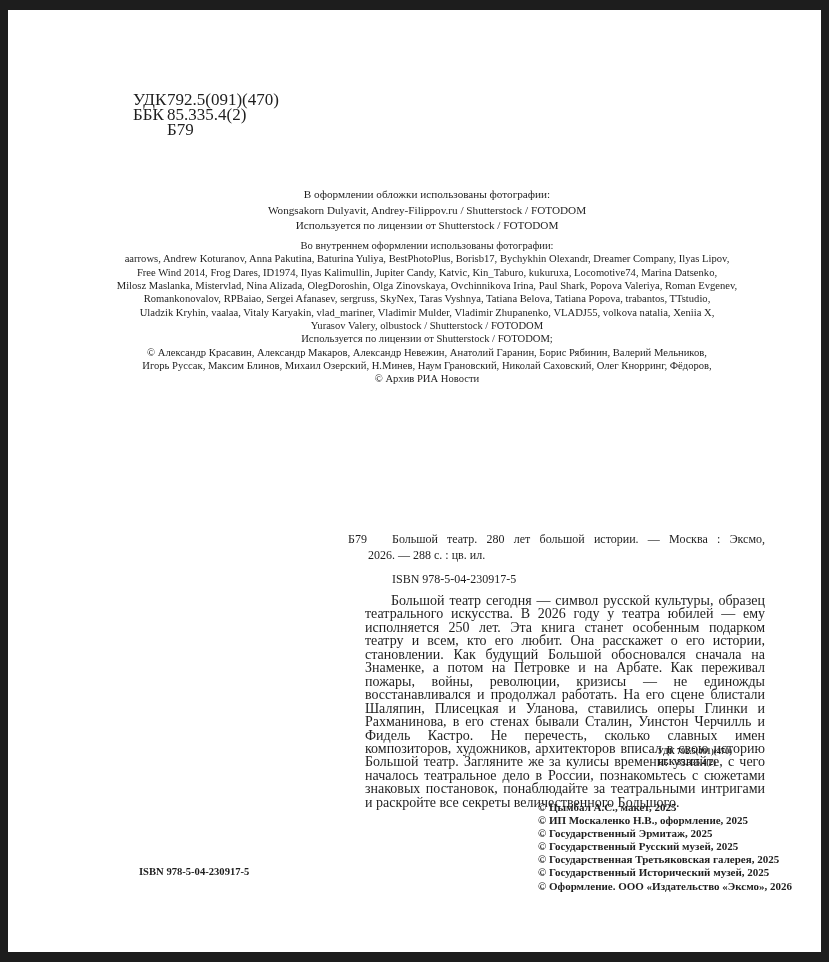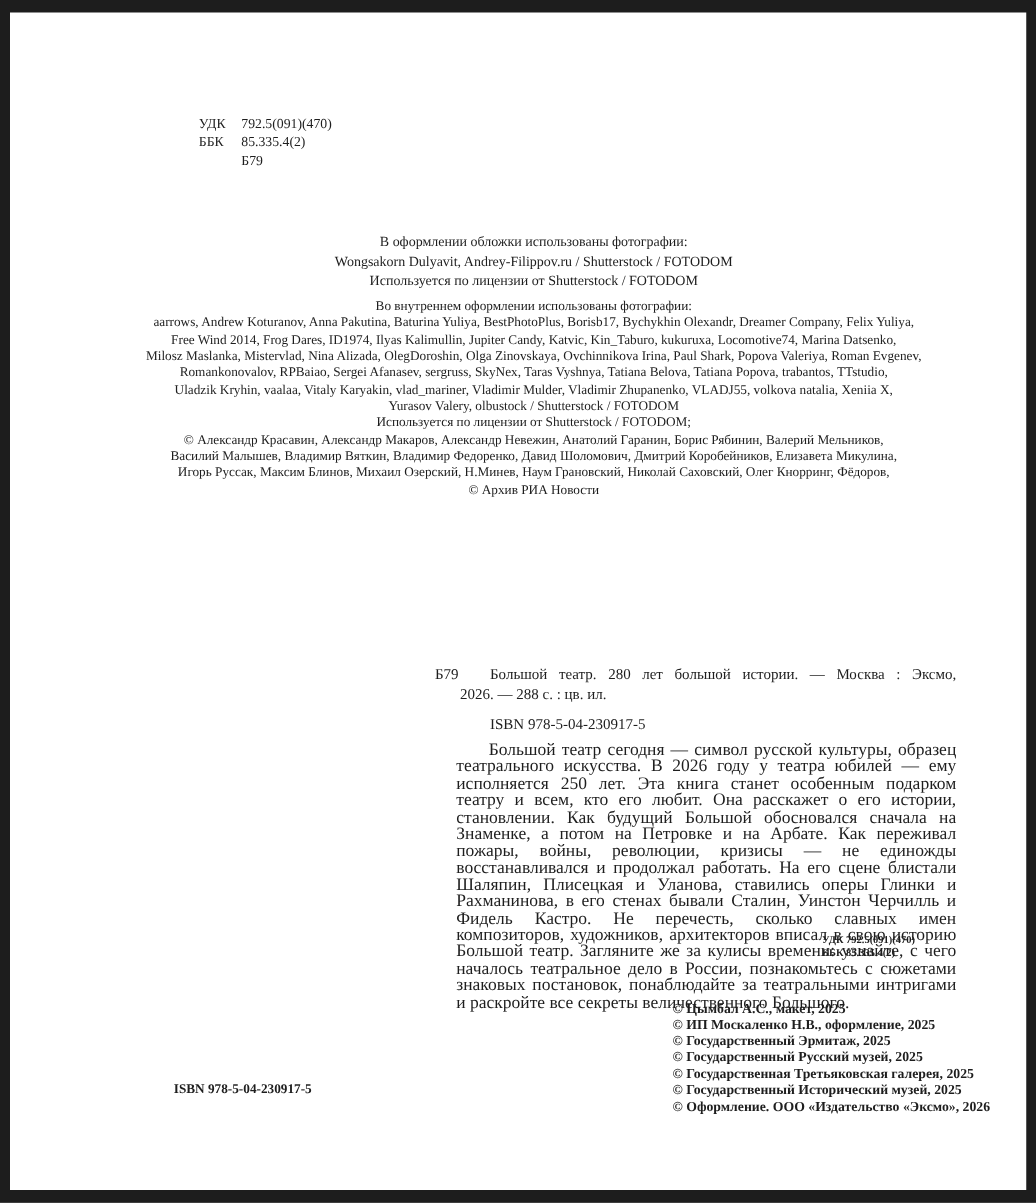--- a/index.html
+++ b/index.html
@@ -15,24 +15,23 @@
   }
   .sheet {
     position: absolute;
     left: 8px; top: 10px; right: 8px; bottom: 10px;
     background: #ffffff;
   }
   
   .udk-top {
     position: absolute;
     left: 125px; top: 82px;
-    font-size: 11px;
+    font-size: 17px;
     line-height: 15px;
     white-space: nowrap;
-    margin-left: 26px;
   }
   .udk-top .row { display: flex; }
   .udk-top .lbl { width: 34px; }
   .udk-top .sign { margin-left: 34px; }
   
   .centered-block {
     position: absolute;
     left: 62px; right: 37px;
     text-align: center;
   }
@@ -110,29 +109,28 @@
     </div>
 
     <div class="centered-block cover-credits">
       <div>В оформлении обложки использованы фотографии:</div>
       <div>Wongsakorn Dulyavit, Andrey-Filippov.ru / Shutterstock / FOTODOM</div>
       <div>Используется по лицензии от Shutterstock / FOTODOM</div>
     </div>
 
     <div class="centered-block interior-credits">
       <div>Во внутреннем оформлении использованы фотографии:</div>
-      <div>aarrows, Andrew Koturanov, Anna Pakutina, Baturina Yuliya, BestPhotoPlus, Borisb17, Bychykhin Olexandr, Dreamer Company, Felix Yuliya,</div>
+      <div>aarrows, Andrew Koturanov, Anna Pakutina, Baturina Yuliya, BestPhotoPlus, Borisb17, Bychykhin Olexandr, Dreamer Company, Ilyas Lipov,</div>
       <div>Free Wind 2014, Frog Dares, ID1974, Ilyas Kalimullin, Jupiter Candy, Katvic, Kin_Taburo, kukuruxa, Locomotive74, Marina Datsenko,</div>
       <div>Milosz Maslanka, Mistervlad, Nina Alizada, OlegDoroshin, Olga Zinovskaya, Ovchinnikova Irina, Paul Shark, Popova Valeriya, Roman Evgenev,</div>
       <div>Romankonovalov, RPBaiao, Sergei Afanasev, sergruss, SkyNex, Taras Vyshnya, Tatiana Belova, Tatiana Popova, trabantos, TTstudio,</div>
       <div>Uladzik Kryhin, vaalaa, Vitaly Karyakin, vlad_mariner, Vladimir Mulder, Vladimir Zhupanenko, VLADJ55, volkova natalia, Xeniia X,</div>
       <div>Yurasov Valery, olbustock / Shutterstock / FOTODOM</div>
       <div>Используется по лицензии от Shutterstock / FOTODOM;</div>
       <div>© Александр Красавин, Александр Макаров, Александр Невежин, Анатолий Гаранин, Борис Рябинин, Валерий Мельников,</div>
-      <div>Василий Малышев, Владимир Вяткин, Владимир Федоренко, Давид Шоломович, Дмитрий Коробейников, Елизавета Микулина,</div>
       <div>Игорь Руссак, Максим Блинов, Михаил Озерский, Н.Минев, Наум Грановский, Николай Саховский, Олег Кнорринг, Фёдоров,</div>
       <div>© Архив РИА Новости</div>
     </div>
 
     <div class="catalog">
       <span class="sign">Б79</span>
       <div class="ce-line1"><span class="b">Большой</span><span> театр. 280 лет большой истории. — Москва : Эксмо,</span></div>
       <div>2026. — 288 с. : цв. ил.</div>
       <div class="ce-isbn">ISBN 978-5-04-230917-5</div>
     </div>

